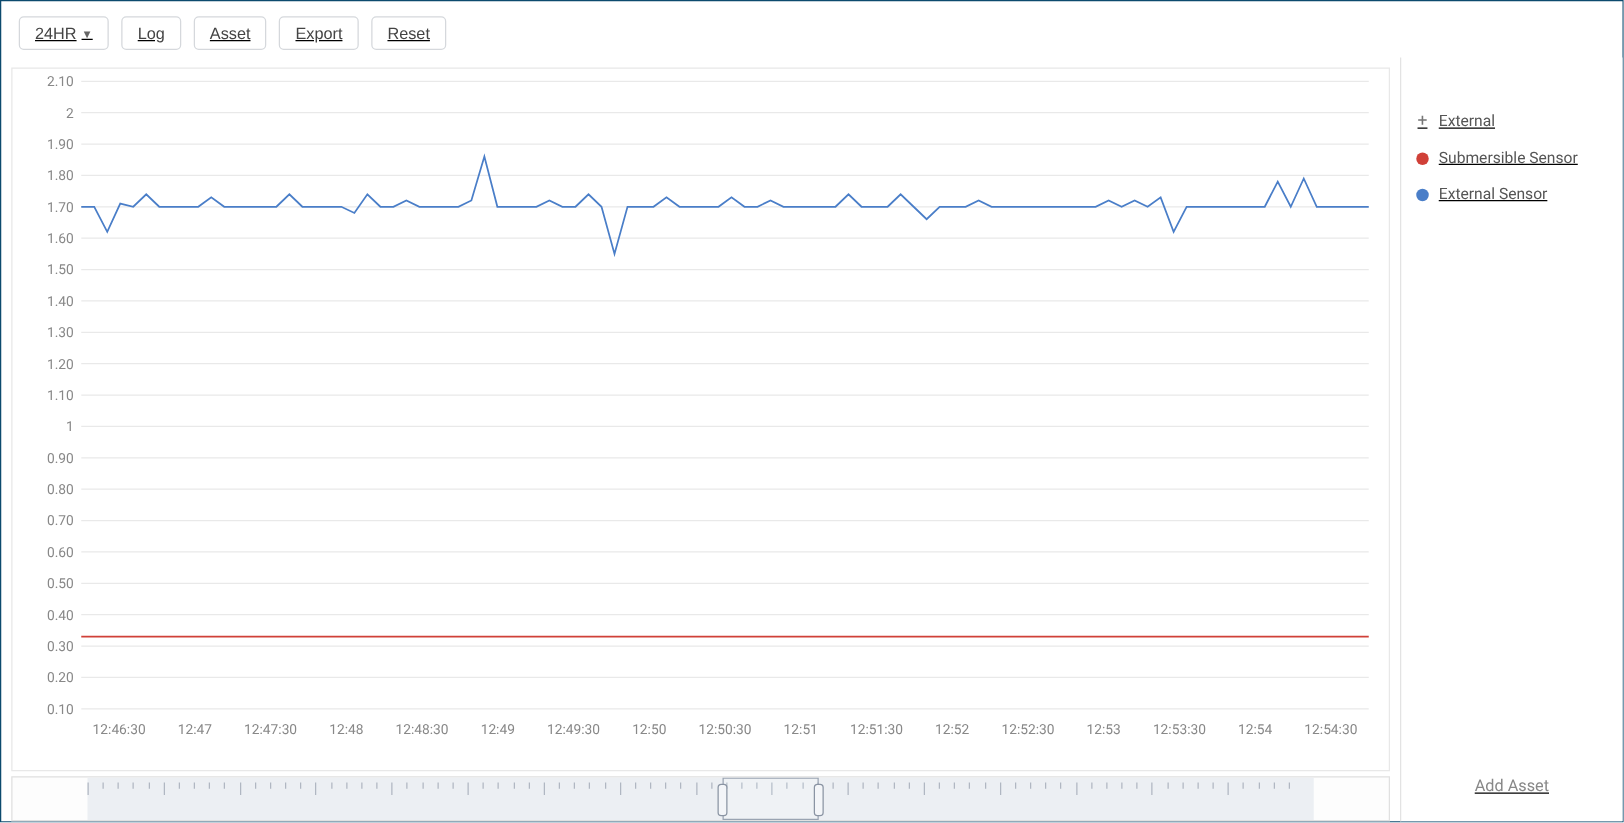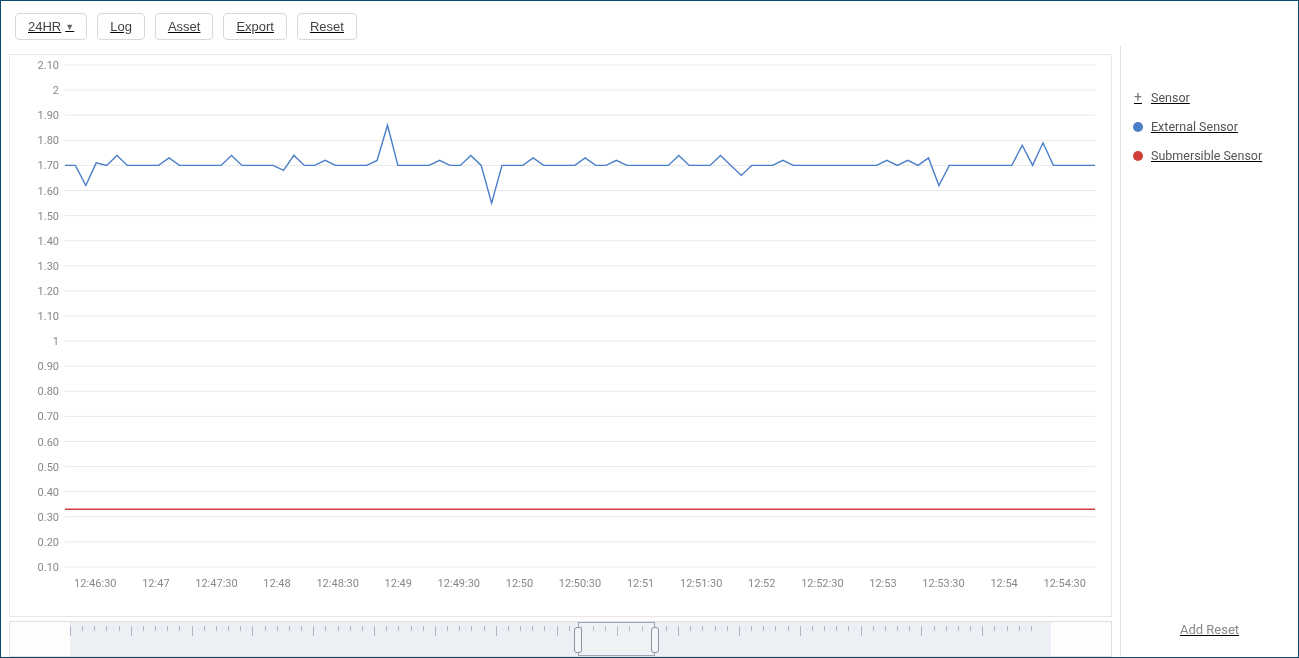--- a/index.html
+++ b/index.html
@@ -322,27 +322,27 @@
         <div class="brush-window" id="brush-window" style="left: 568.36px; width: 76.51px;">
           <div class="brush-handle" style="left:-5px"></div>
           <div class="brush-handle" style="right:-5px"></div>
         </div>
       </div>
     </div>
 
     <div class="sidebar">
       <div class="side-row">
         <span class="plus-icon">+</span>
-        <span>Sensor</span>
+        <span>External</span>
+      </div>
+      <div class="side-row">
+        <span class="dot red"></span>
+        <span>Submersible Sensor</span>
       </div>
       <div class="side-row">
         <span class="dot blue"></span>
         <span>External Sensor</span>
       </div>
-      <div class="side-row">
-        <span class="dot red"></span>
-        <span>Submersible Sensor</span>
-      </div>
-      <div class="sidebar-footer">Add Reset</div>
+      <div class="sidebar-footer">Add Asset</div>
     </div>
 
   </div>
 </div>
 
 </body></html>

